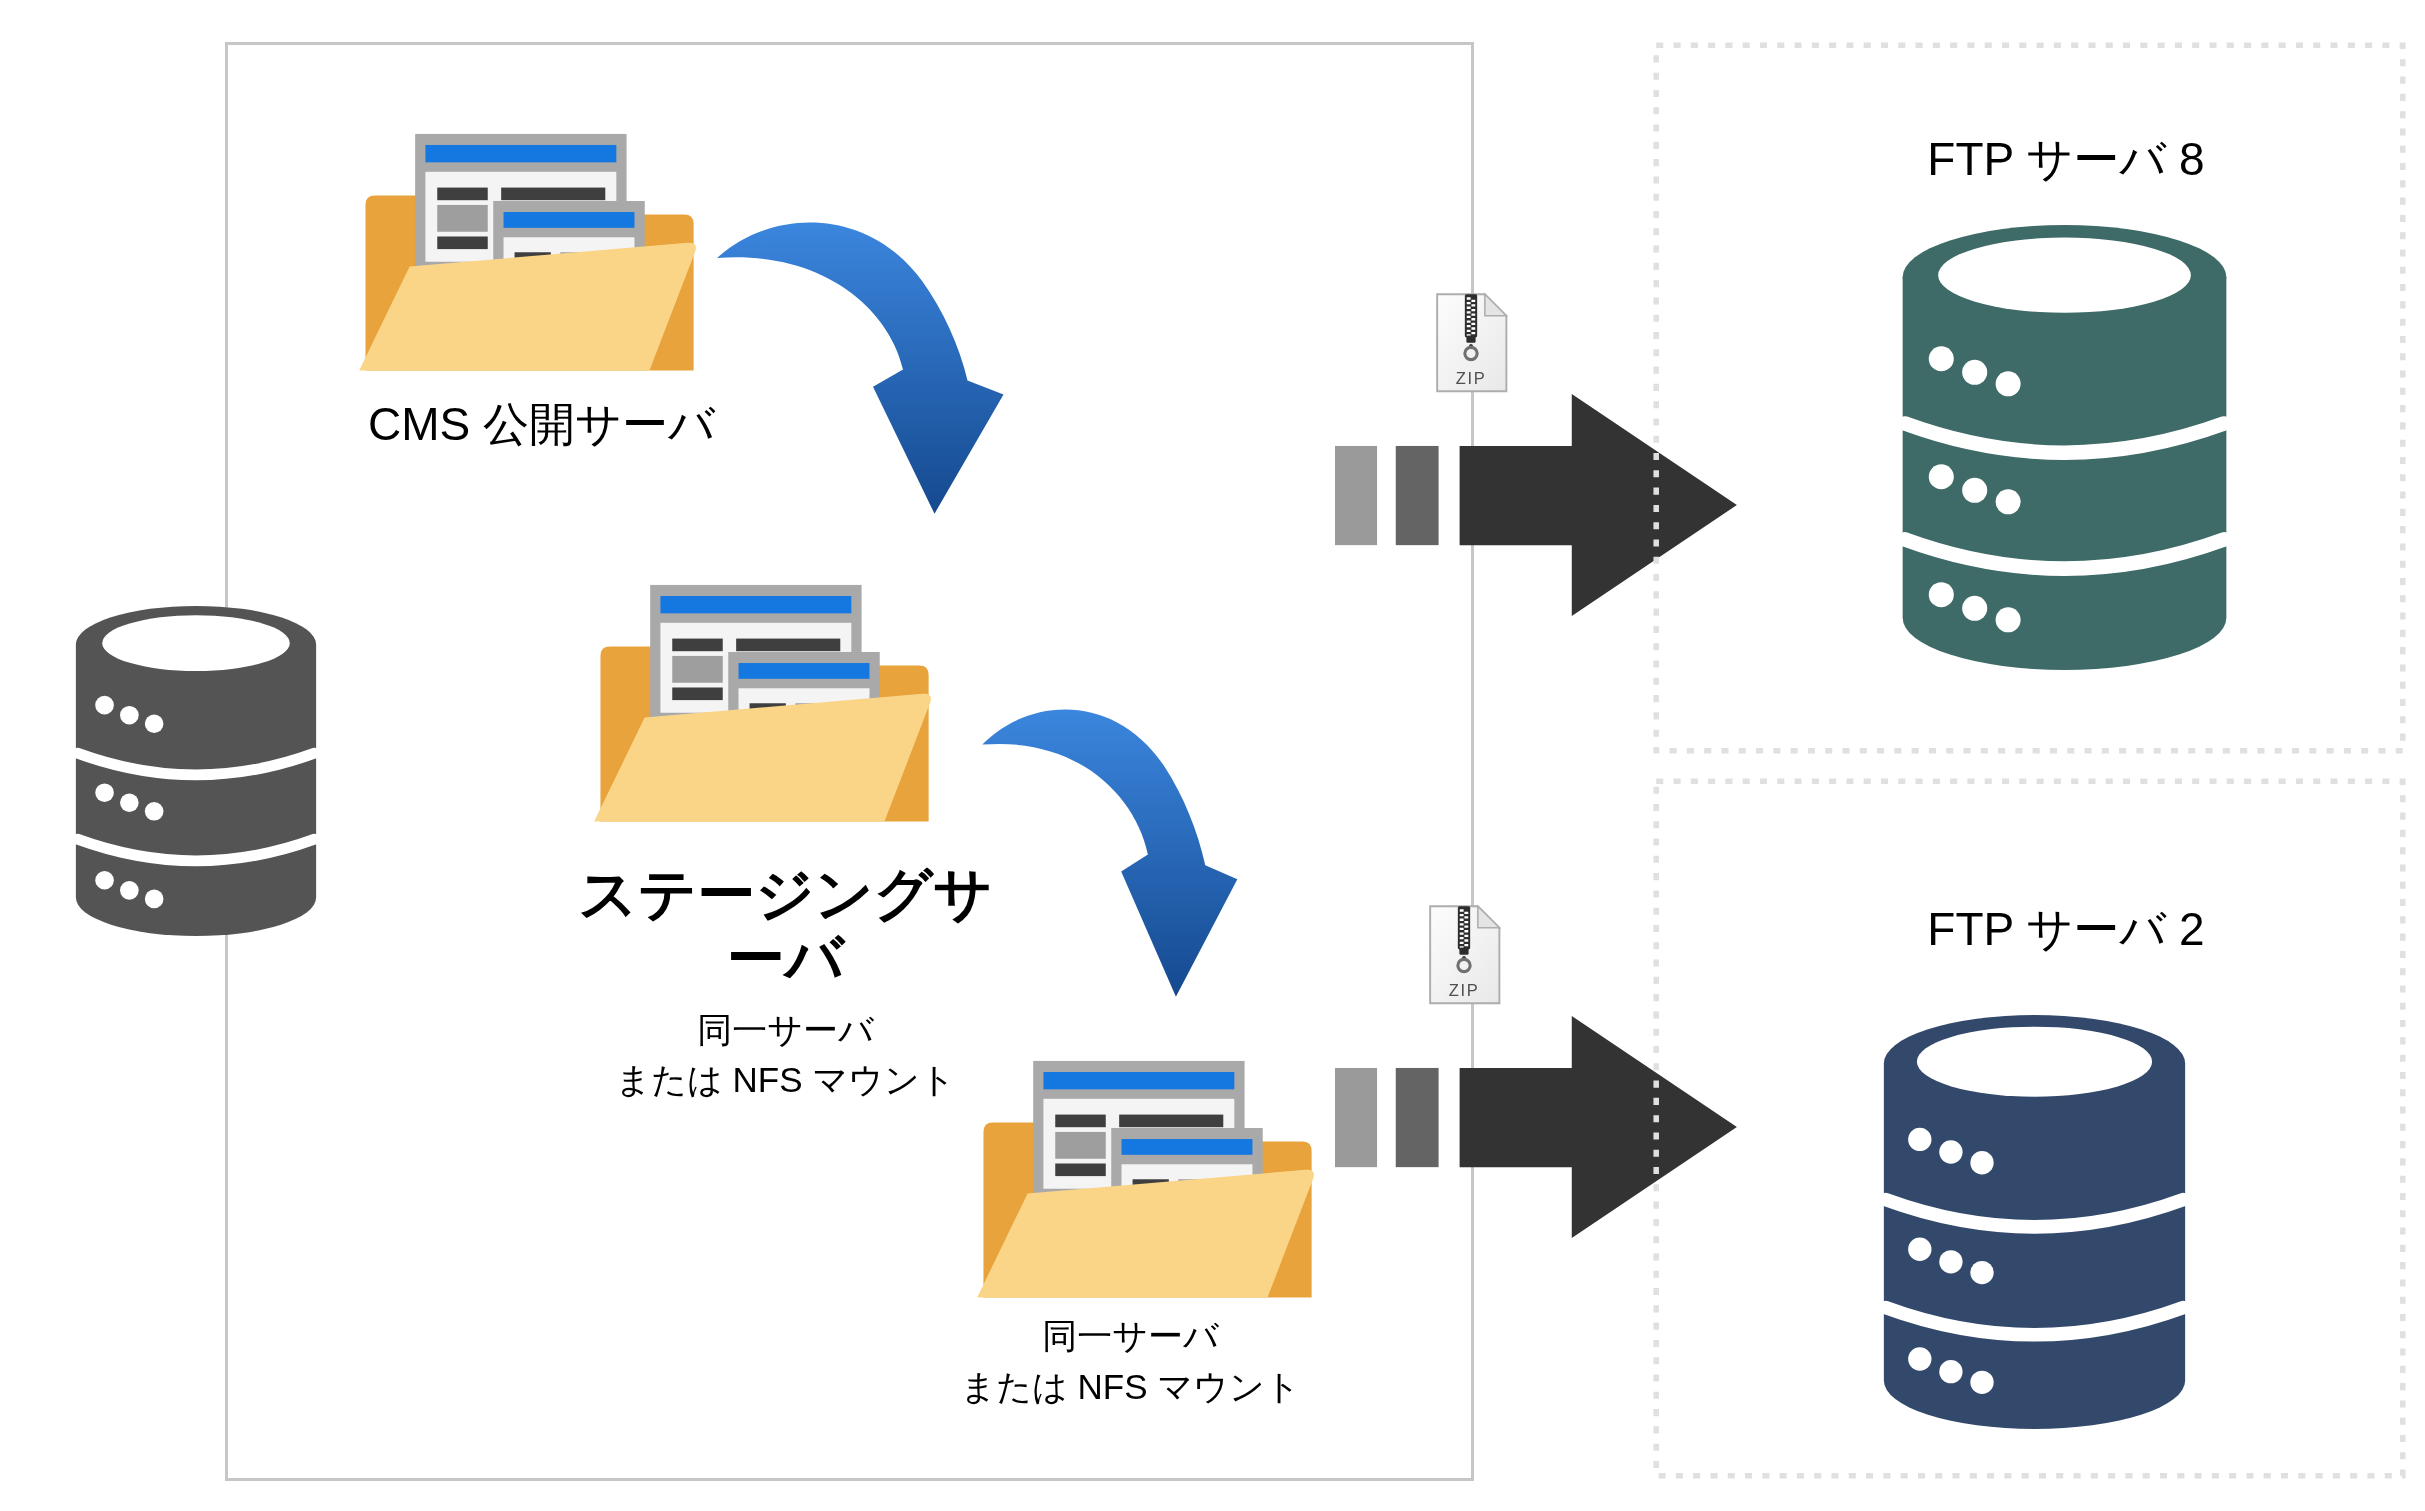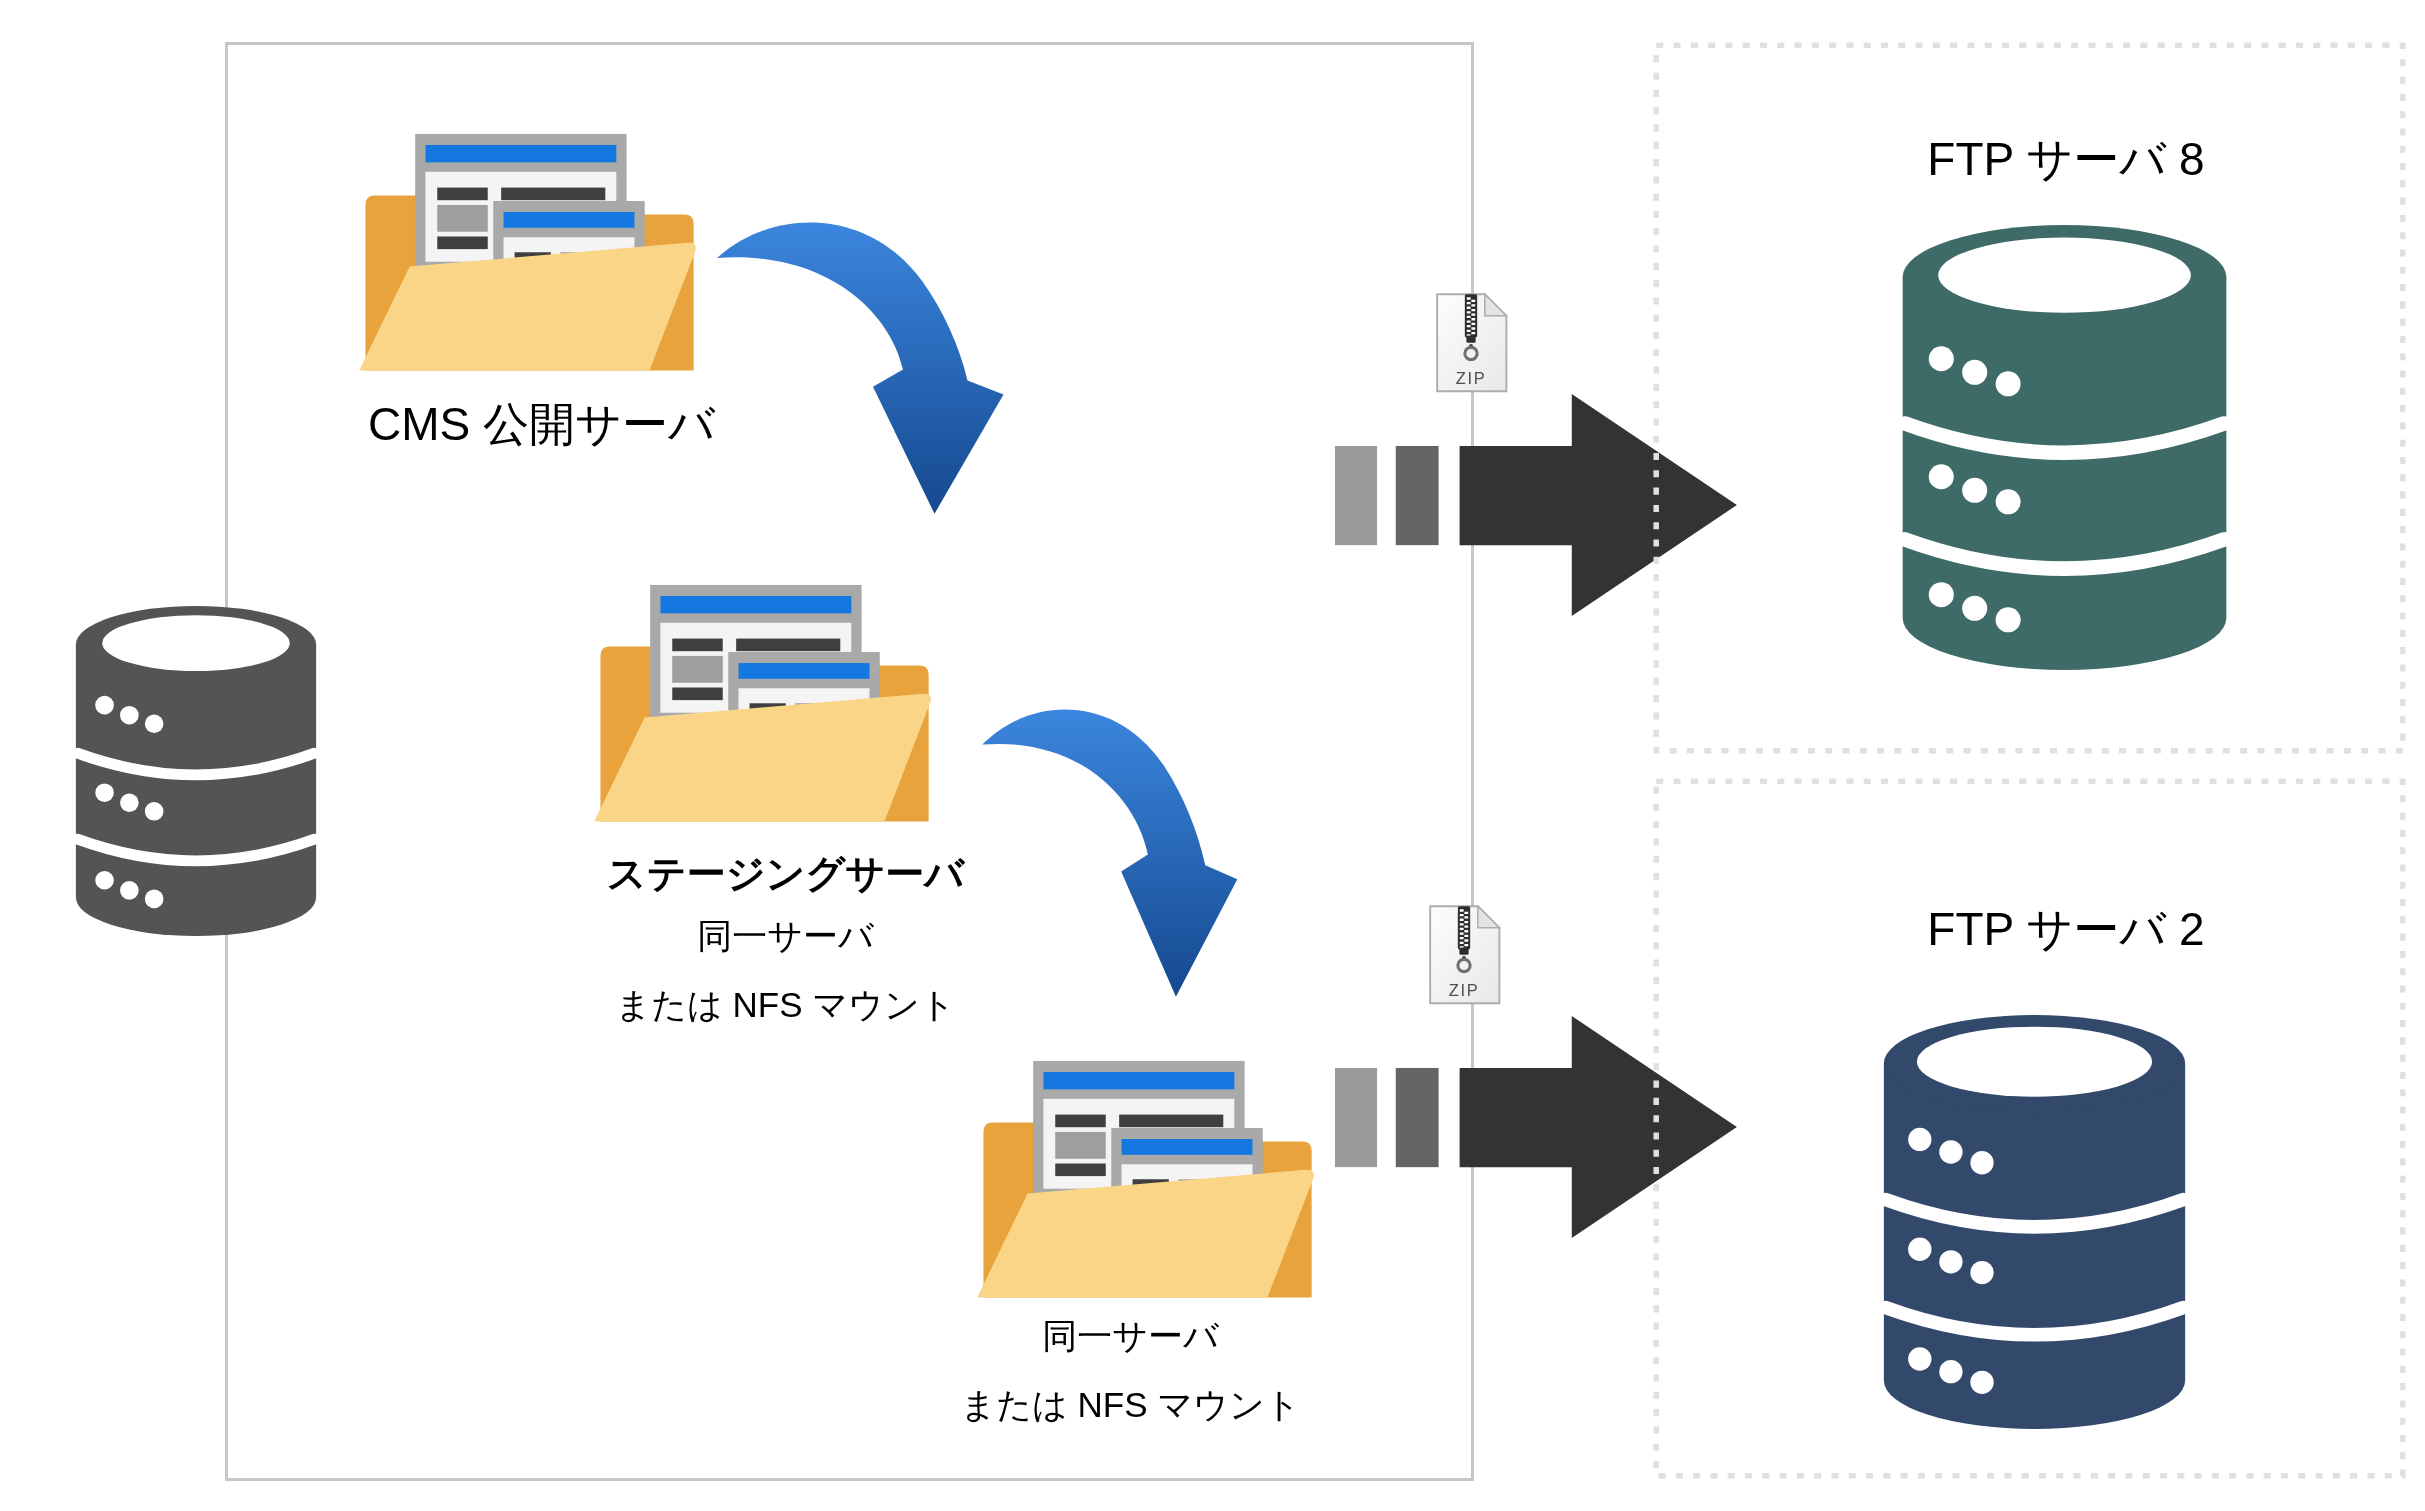--- a/index.html
+++ b/index.html
@@ -15,23 +15,23 @@
     left:225px;top:42px;width:1249px;height:1439px;
     border:3.9px solid var(--main-box-border);box-sizing:border-box;background:#fff;
   }
 
   
   .dotted-box{pointer-events:none;}
 
   
   .label-lg{font-size:46px;line-height:1.2;text-align:center;}
   .label-block{text-align:center;}
-  .node-label{font-size:39px;font-weight:700;line-height:1.1;margin:0;}
+  .node-label{font-size:58px;font-weight:700;line-height:1.1;margin:9px;}
   .node-sub{font-size:35px;line-height:1.15;margin:20.4px 0 0;}
-  .node-sub + .node-sub{margin-top:28px;}
+  .node-sub + .node-sub{margin-top:10px;}
 
   
   .f-back{fill:var(--folder-back);}
   .f-front{fill:var(--folder-front);}
   .f-frame{fill:#A9A9A9;}
   .f-blue{fill:var(--page-accent);}
   .f-body{fill:#F4F4F4;}
   .f-dark{fill:#3F3F3F;}
   .f-gray{fill:#9E9E9E;}
 

